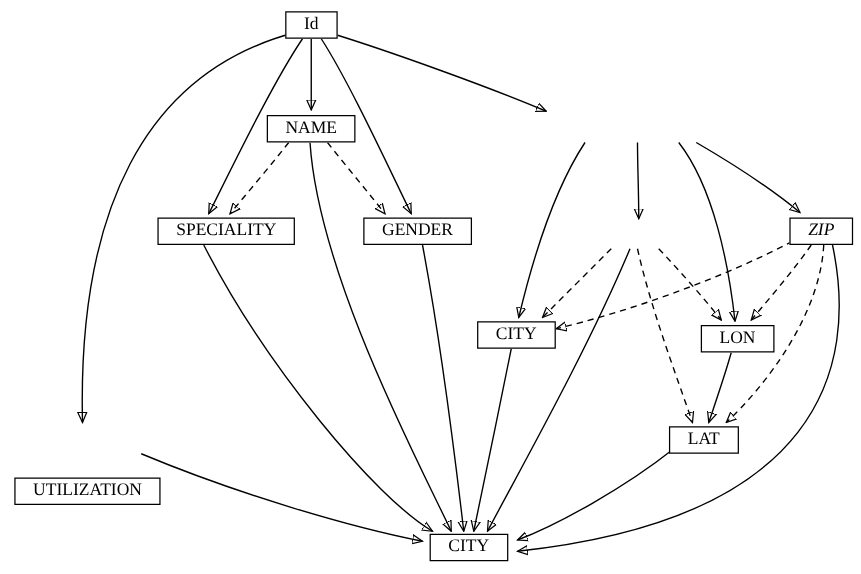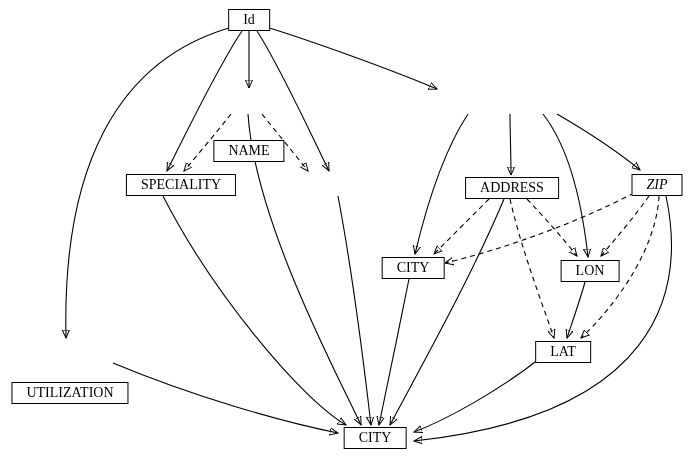--- a/index.html
+++ b/index.html
@@ -78,23 +78,23 @@
     <path class="dashed" d="M262,114 C277,133 293,152 308,171" marker-end="url(#arrow)"></path>
     <path class="dashed" d="M489,199 C471,217 452,236 434,254" marker-end="url(#arrow)"></path>
     <path class="dashed" d="M634,193 C575,224 500,250 445,263" marker-end="url(#arrow)"></path>
     <path class="dashed" d="M527,199 C544,217 561,236 577,256" marker-end="url(#arrow)"></path>
     <path class="dashed" d="M649,196 C635,216 617,237 601,256" marker-end="url(#arrow)"></path>
     <path class="dashed" d="M510,199 C521,248 541,300 554,338" marker-end="url(#arrow)"></path>
     <path class="dashed" d="M659,196 C656,252 613,308 581,338" marker-end="url(#arrow)"></path>
   </svg>
 
   <div class="node" style="left:249px; top:20px;">Id</div>
-  <div class="node" style="left:249px; top:103px;margin-top:48px;">NAME</div>
+  <div class="node" style="left:249px; top:103px;">NAME</div>
   <div class="node" style="left:153px; top:185px;margin-left:28px;">SPECIALITY</div>
-  <div class="node" style="left:512px; top:188px;">ADDRESS</div>
+  <div class="node" style="left:334px; top:185px;">GENDER</div>
   <div class="node" style="left:657px; top:185px;font-style:italic;">ZIP</div>
   <div class="node" style="left:413px; top:268px;">CITY</div>
   <div class="node" style="left:590px; top:271px;">LON</div>
   <div class="node" style="left:563px; top:352px;">LAT</div>
   <div class="node" style="left:70px;  top:352px;margin-top:41px;">UTILIZATION</div>
   <div class="node" style="left:375px; top:438px;">CITY</div>
 
 </div>
 
 </body></html>

